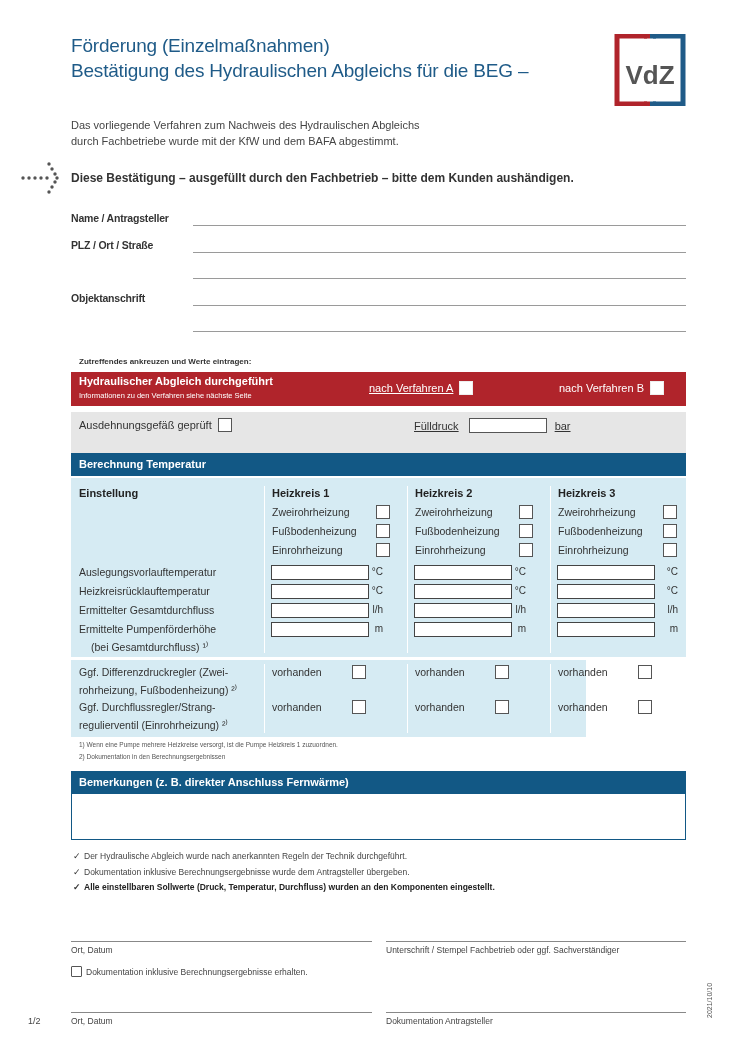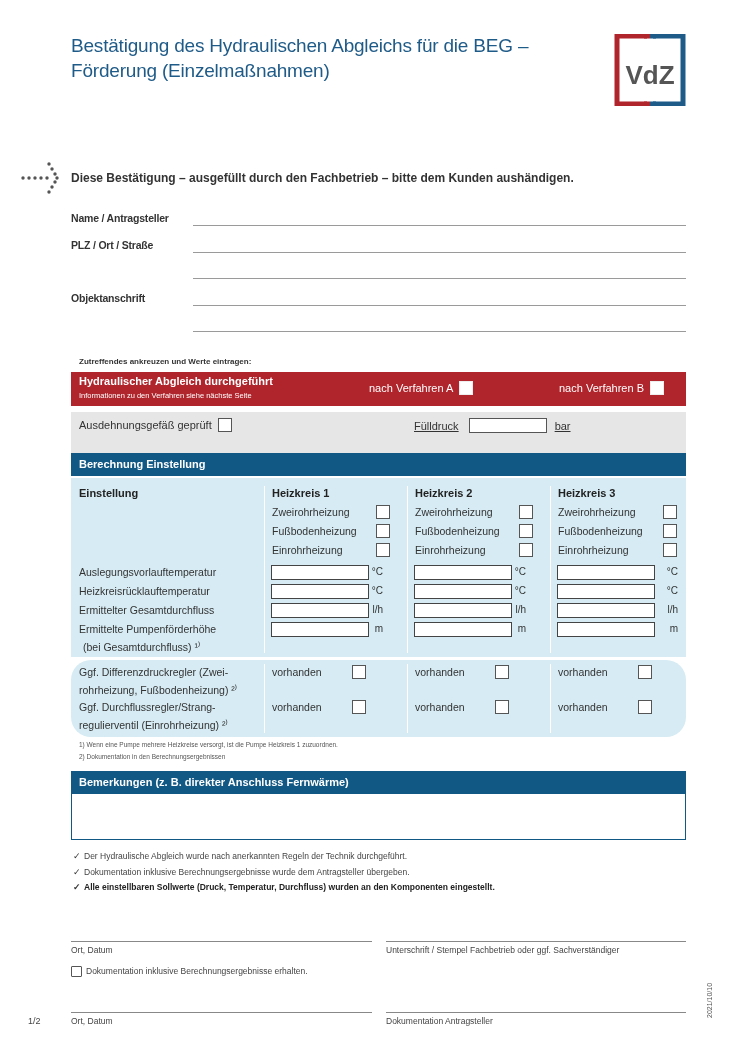--- a/index.html
+++ b/index.html
@@ -26,62 +26,64 @@
 
   .gray-bar { position: absolute; left: 71px; top: 412px; width: 615px; height: 42px; background: #e6e6e6; font-size: 11px; color: #333; }
   .gray-bar .item { position: absolute; top: 6px; display: flex; align-items: center; }
   .cb { display: inline-block; width: 14px; height: 14px; border: 1px solid #555; background: #fff; }
   .gray-bar .cb { margin-left: 6px; }
   .text-input { display: inline-block; background: #fff; border: 1px solid #555; }
 
   .section-head { position: absolute; left: 71px; width: 615px; height: 23px; background: #125885; color: #fff; font-size: 11px; font-weight: bold; padding: 5px 8px; }
 
   .calc-box { position: absolute; left: 71px; top: 478px; width: 615px; height: 179px; background: #d6ebf3; }
-  .calc-box2 { position: absolute; left: 71px; top: 660px; width: 615px; height: 77px; background: #d6ebf3; border-radius: 20px; }
+  .calc-box2 { position: absolute; left: 71px; top: 660px; width: 515px; height: 77px; background: #d6ebf3; }
   .col-div { position: absolute; top: 8px; bottom: 4px; border-left: 1px solid #ffffff; }
 
   .calc-label { position: absolute; font-size: 10.5px; color: #333; }
   .calc-head { position: absolute; font-size: 11px; font-weight: bold; color: #222; }
   .type-label { position: absolute; font-size: 10.5px; color: #333; }
   .calc-cb { position: absolute; width: 14px; height: 14px; border: 1px solid #555; background: #fff; }
   .calc-input { position: absolute; width: 98px; height: 15px; border: 1px solid #444; background: #fff; }
   .unit { position: absolute; font-size: 10px; color: #333; text-align: right; width: 22px; }
 
   .footnote { position: absolute; left: 79px; font-size: 6.5px; color: #555; }
 
   .remarks-box { position: absolute; left: 71px; top: 793px; width: 615px; height: 47px; border: 1px solid #125885; background: #fff; }
 
   .check-line { position: absolute; left: 73px; font-size: 8.5px; color: #444; display: flex; align-items: center; }
   .check-line .tick { width: 11px; font-size: 9px; color: #333; }
   .check-line.bold { font-weight: bold; color: #222; }
 
   .sig-line { position: absolute; border-top: 1px solid #888; }
   .sig-label { position: absolute; font-size: 8.5px; color: #444; }
-  .doc-check { position: absolute; left: 71px; top: 966px; font-size: 8.5px; color: #444; display: flex; }
+  .doc-check { position: absolute; left: 71px; top: 966px; font-size: 8.5px; color: #444; display: flex; align-items: center; }
   .doc-check .cb { width: 11px; height: 11px; margin-right: 4px; border-radius: 1px; }
   .page-num { position: absolute; left: 28px; top: 1016px; font-size: 9px; color: #444; }
   .date-code-wrap { position: absolute; left: 706px; top: 1018px; width: 10px; }
 </style>
 </head>
 <body>
 
 <div class="title">
+  <div>Förderung (Einzelmaßnahmen)</div>
   <div>Bestätigung des Hydraulischen Abgleichs für die BEG –</div>
-  <div>Förderung (Einzelmaßnahmen)</div>
 </div>
 
 <svg class="logo" viewBox="0 0 72 72">
   <path d="M33 2 H3 V70 H33" fill="none" stroke="#b0242b" stroke-width="5"></path>
   <path d="M30 2 h6 M30 70 h6" stroke="#b0242b" stroke-width="5"></path>
   <path d="M39 2 H69 V70 H39" fill="none" stroke="#1f5b88" stroke-width="5"></path>
   <path d="M36 2 h6 M36 70 h6" stroke="#1f5b88" stroke-width="5"></path>
   <text x="36" y="50" text-anchor="middle" font-family="Liberation Sans, sans-serif" font-weight="bold" font-size="26" fill="#555">VdZ</text>
 </svg>
 
 <div class="intro">
+  <div>Das vorliegende Verfahren zum Nachweis des Hydraulischen Abgleichs</div>
+  <div>durch Fachbetriebe wurde mit der KfW und dem BAFA abgestimmt.</div>
 </div>
 
 <svg class="arrow-dots" viewBox="0 0 40 36">
   <g fill="#555">
     <circle cx="3" cy="18" r="1.7"></circle>
       <circle cx="9" cy="18" r="1.7"></circle>
       <circle cx="15" cy="18" r="1.7"></circle>
     <circle cx="21" cy="18" r="1.7"></circle>
       <circle cx="27" cy="18" r="1.7"></circle>
     <circle cx="29" cy="4" r="1.7"></circle>
@@ -112,21 +114,21 @@
 </div>
 <div class="field-row" style="top:318px;">
   <div class="field-line"></div>
 </div>
 
 <div class="hint">Zutreffendes ankreuzen und Werte eintragen:</div>
 
 <div class="red-bar">
   <div class="red-title">Hydraulischer Abgleich durchgeführt</div>
   <div class="red-sub">Informationen zu den Verfahren siehe nächste Seite</div>
-  <div class="red-opt" style="left:298px;">
+  <div class="red-opt" style="left:298px;text-decoration:underline;">
     <span>nach  Verfahren  A</span>
     <span class="cb"></span>
   </div>
   <div class="red-opt" style="left:488px;">
     <span>nach  Verfahren  B</span>
     <span class="cb"></span>
   </div>
 </div>
 
 <div class="gray-bar">
@@ -134,21 +136,21 @@
     <span>Ausdehnungsgefäß geprüft</span>
     <span class="cb"></span>
   </div>
   <div class="item" style="left:343px;text-decoration:underline;">
     <span>Fülldruck</span>
     <span class="text-input" style="width:78px;height:15px;margin-left:10px;"></span>
     <span style="margin-left:8px;">bar</span>
   </div>
 </div>
 
-<div class="section-head" style="top:453px;">Berechnung Einstellung</div>
+<div class="section-head" style="top:453px;">Berechnung Temperatur</div>
 
 <div class="calc-box">
   <div class="col-div" style="left:193px;"></div>
   <div class="col-div" style="left:336px;"></div>
   <div class="col-div" style="left:479px;"></div>
 
   <div class="calc-head" style="left:8px;top:9px;">Einstellung</div>
 
   <div class="calc-head" style="left:201px;top:9px;">Heizkreis 1</div>
   <div class="type-label" style="left:201px;top:28px;">Zweirohrheizung</div>
@@ -171,21 +173,21 @@
   <div class="calc-cb" style="left:592px;top:27px;"></div>
   <div class="type-label" style="left:487px;top:47px;">Fußbodenheizung</div>
   <div class="calc-cb" style="left:592px;top:46px;"></div>
   <div class="type-label" style="left:487px;top:66px;">Einrohrheizung</div>
   <div class="calc-cb" style="left:592px;top:65px;"></div>
 
   <div class="calc-label" style="left:8px;top:88px;">Auslegungsvorlauftemperatur</div>
   <div class="calc-label" style="left:8px;top:107px;">Heizkreisrücklauftemperatur</div>
   <div class="calc-label" style="left:8px;top:126px;">Ermittelter Gesamtdurchfluss</div>
   <div class="calc-label" style="left:8px;top:145px;">Ermittelte Pumpenförderhöhe</div>
-  <div class="calc-label" style="left:12px;top:162px;">(bei Gesamtdurchfluss) ¹⁾</div>
+  <div class="calc-label" style="left:20px;top:162px;">(bei Gesamtdurchfluss) ¹⁾</div>
 
   <div class="calc-input" style="left:200px;top:87px;"></div>
   <div class="unit" style="left:290px;top:88px;">°C</div>
   <div class="calc-input" style="left:200px;top:106px;"></div>
   <div class="unit" style="left:290px;top:107px;">°C</div>
   <div class="calc-input" style="left:200px;top:125px;"></div>
   <div class="unit" style="left:290px;top:126px;">l/h</div>
   <div class="calc-input" style="left:200px;top:144px;"></div>
   <div class="unit" style="left:290px;top:145px;">m</div>
 

